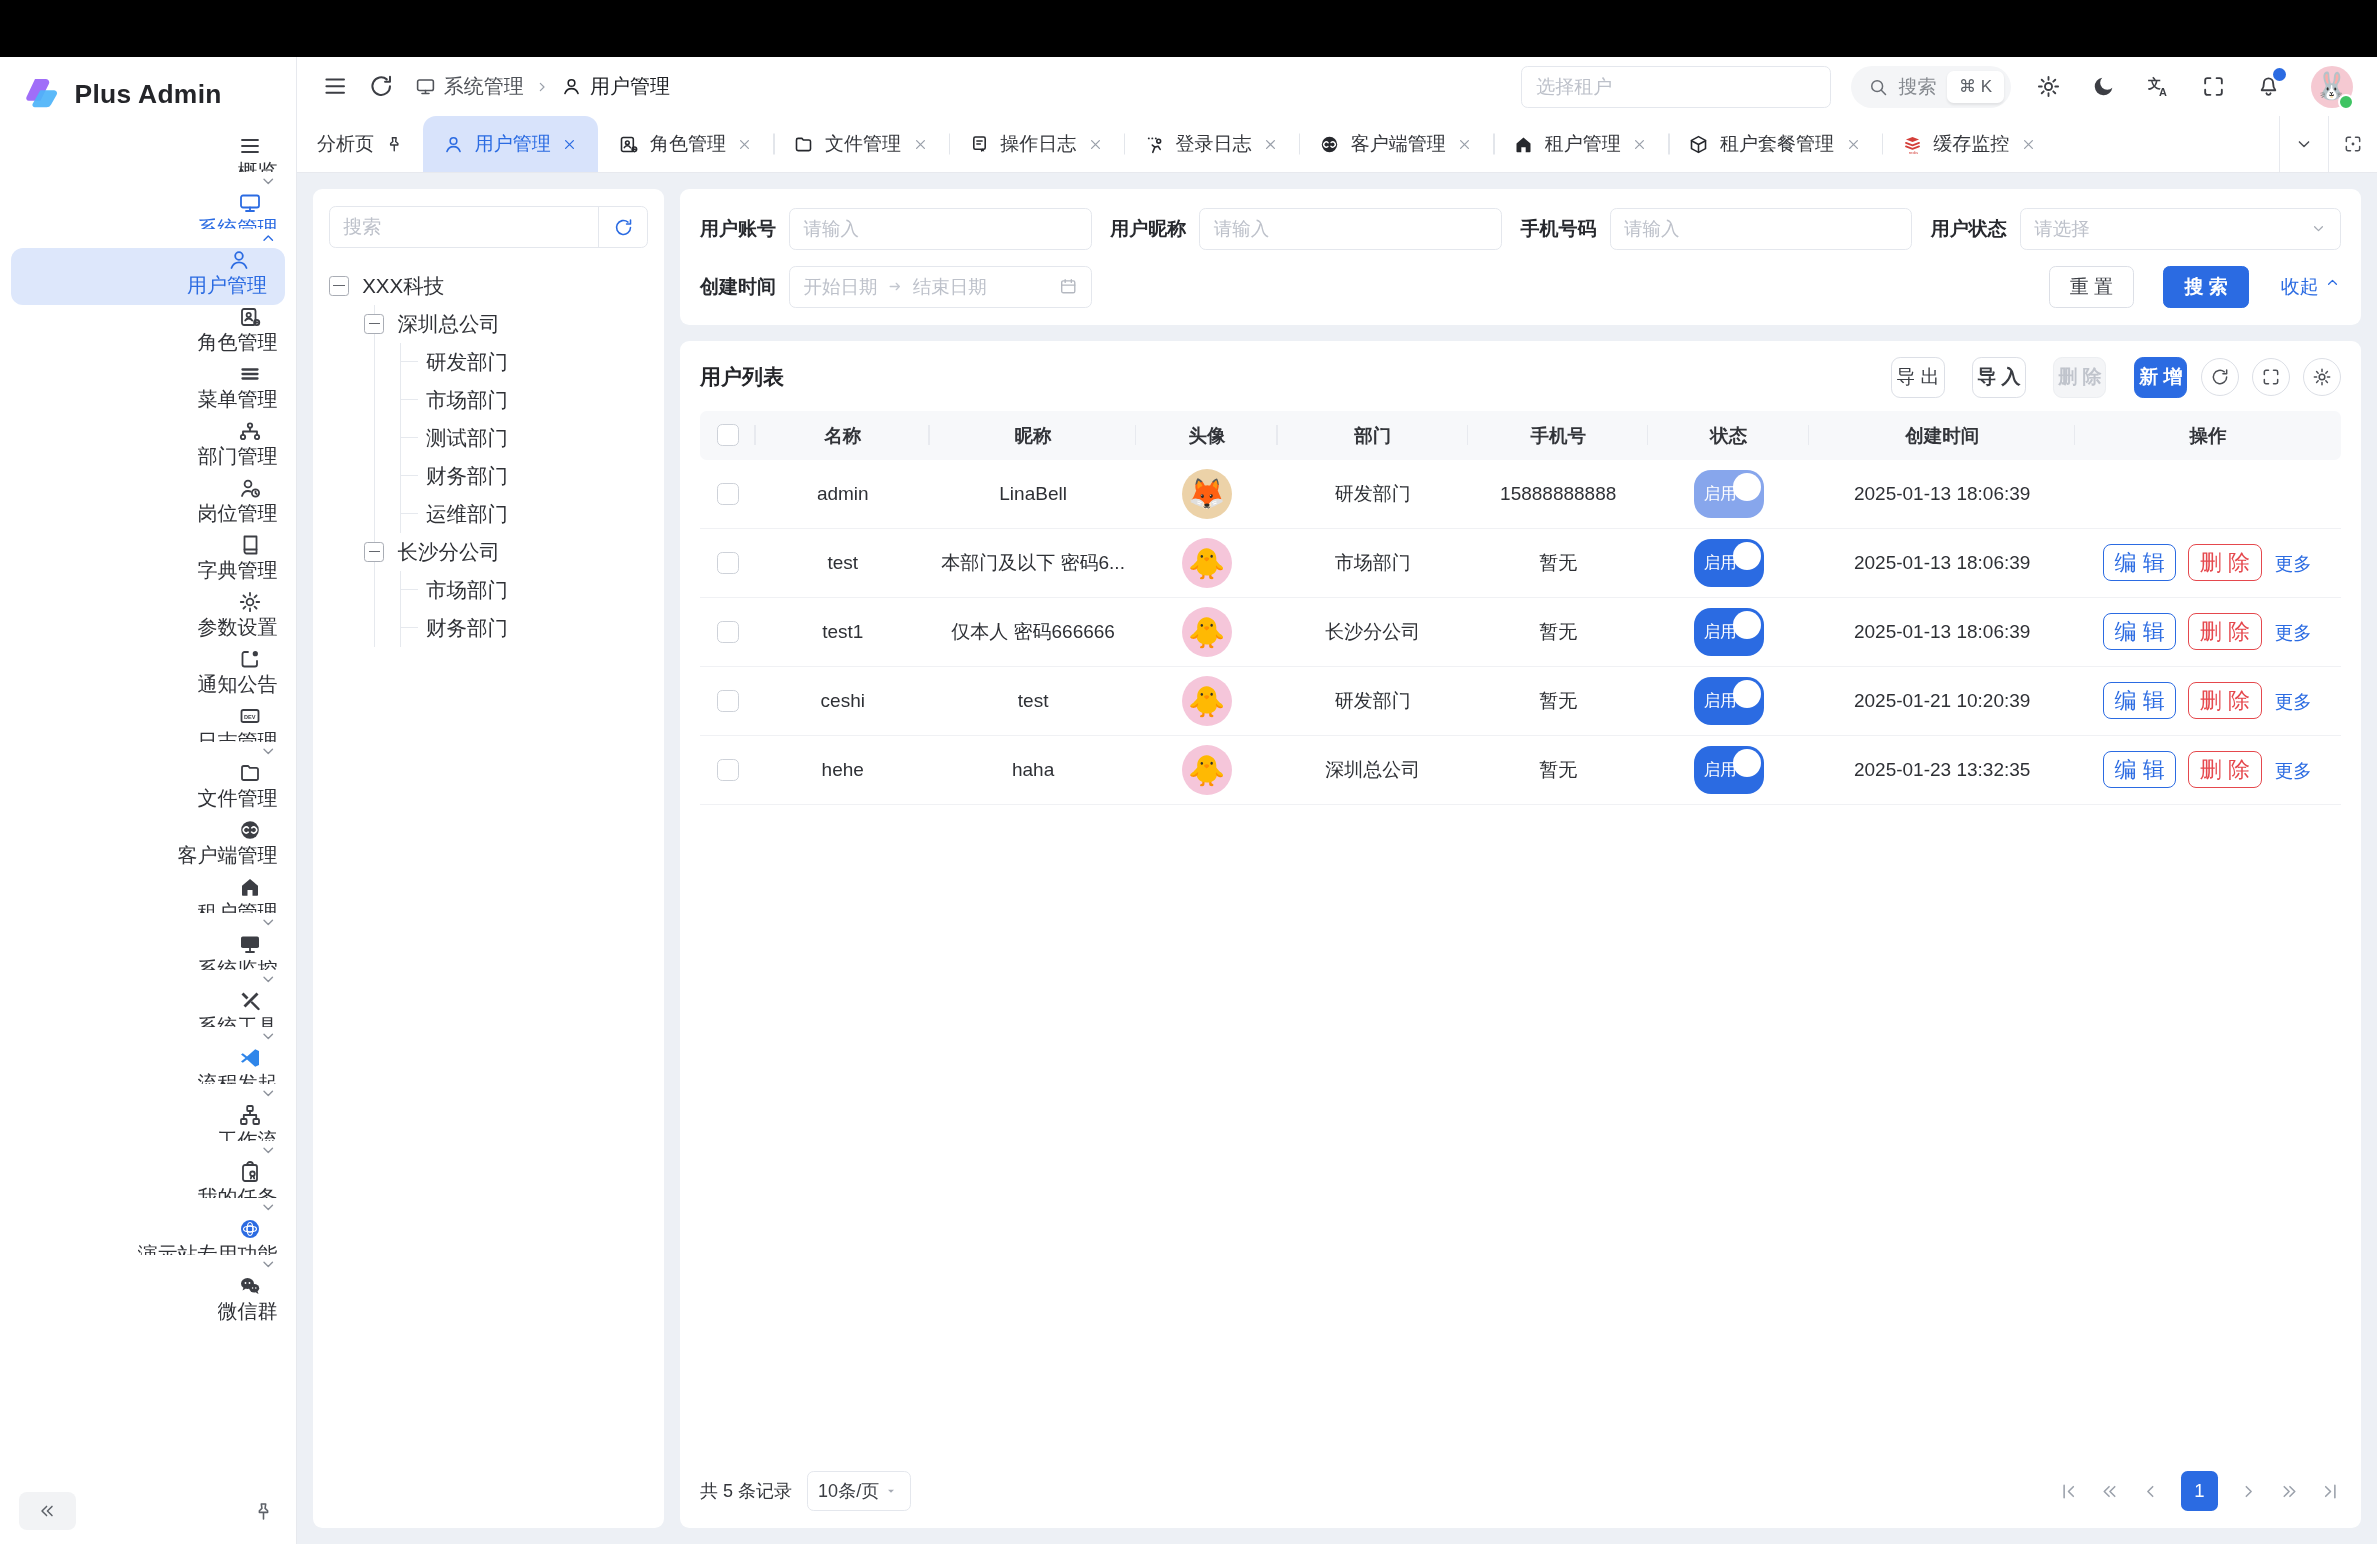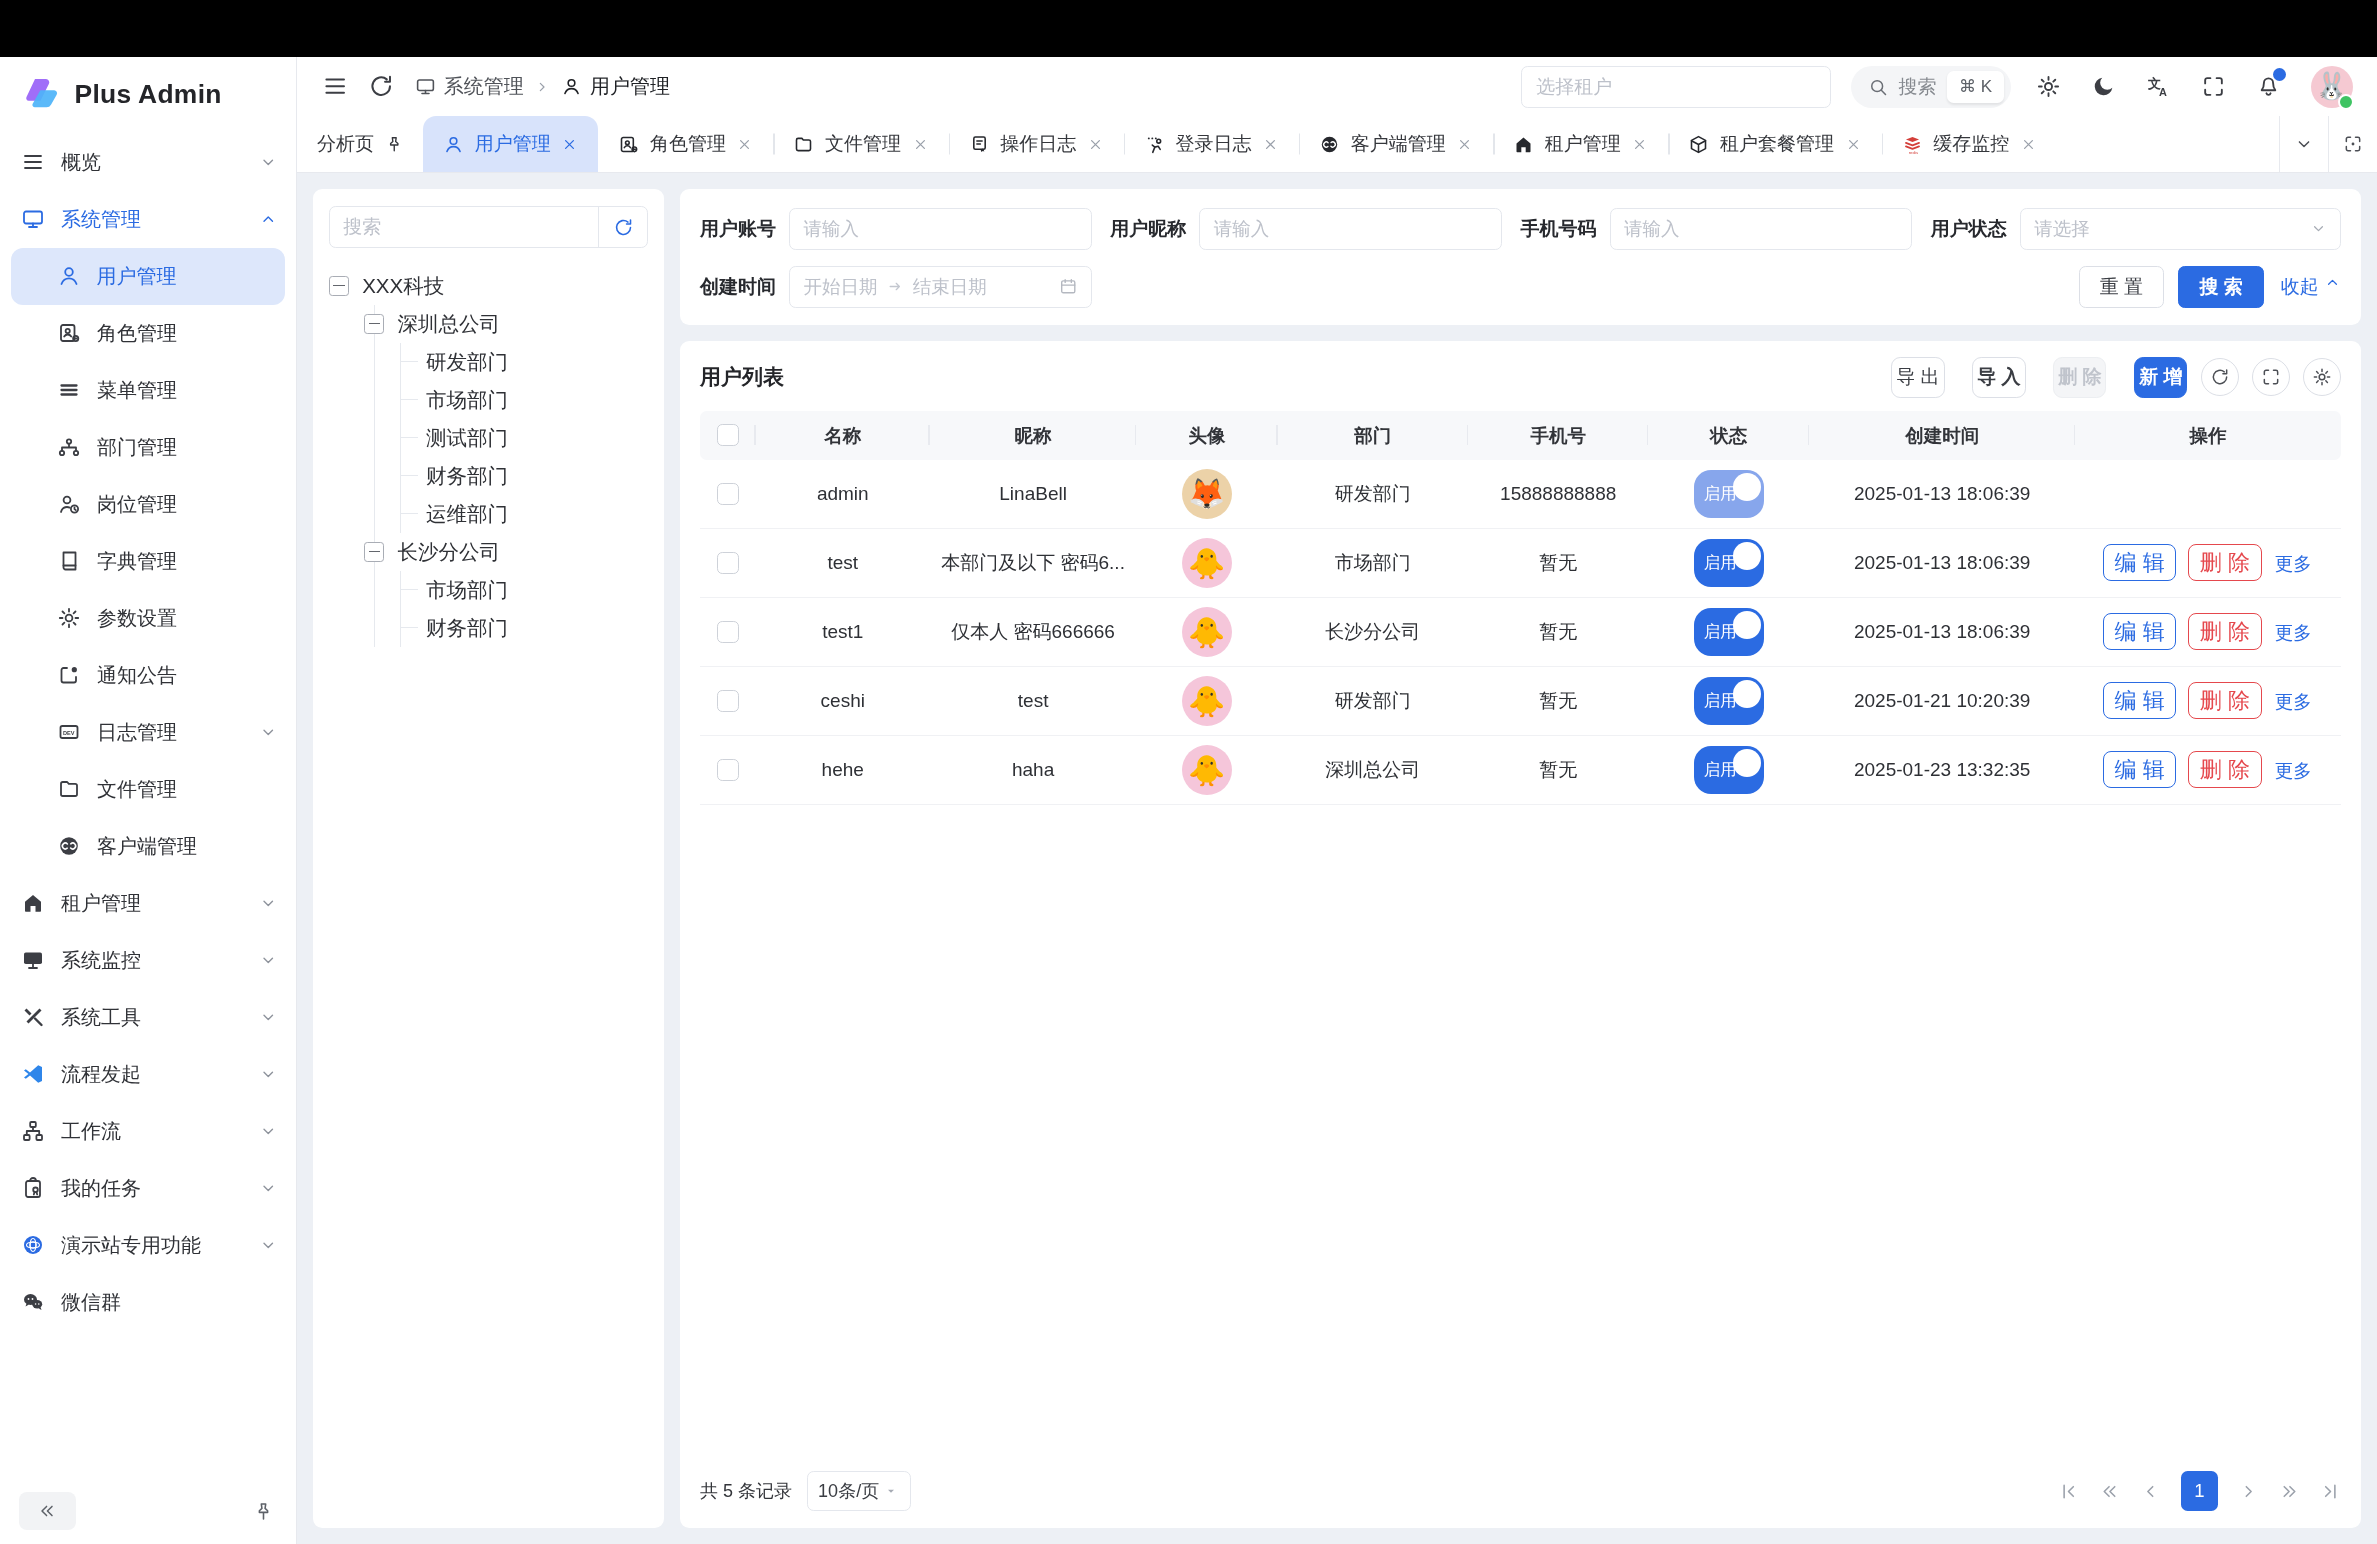--- a/index.html
+++ b/index.html
@@ -12,21 +12,21 @@
   .topbar { height:57px; background:#000; width:100%; }
 
   .app { display:flex; height:1487px; }
 
   
   .sidebar { width:297px; background:#fff; border-right:0.7px solid #e7e9ee; display:flex; flex-direction:column; flex:none; }
   .logo-row { display:flex; align-items:center; gap:14.5px; padding:17px 6.6px 13.2px 20px; }
   .logo-mark { width:40px; height:40px; }
   .logo-title { font-size:26.4px; font-weight:700; color:#242529; letter-spacing:0.3px; }
   .menu { flex:1; padding-top:6.6px; overflow:hidden; }
-  .menu-item { height:57px; display:flex; align-items:center; padding:0 18.5px 0 21px; font-size:20px; color:#303237; cursor:pointer; }
+  .menu-item { height:57px; display:flex; align-items:flex-end; padding:0 18.5px 0 21px; font-size:20px; color:#303237; cursor:pointer;flex-direction:column; }
   .menu-item .mi-icon { width:24px; height:24px; margin-right:16px; color:#3c3e44; }
   .menu-item .mi-label { flex:1; white-space:nowrap; overflow:hidden; }
   .menu-item .mi-chevron { width:18.5px; height:18.5px; color:#8e939c; }
   .menu-item.blue, .menu-item.blue .mi-icon, .menu-item.blue .mi-chevron { color:#2b6be2; }
   .submenu-item { padding-left:57px; }
   .submenu-item.active { background:#dde7fb; border-radius:12px; margin:0 10.6px; padding-left:46px; color:#2b6be2; }
   .submenu-item.active .mi-icon { color:#2b6be2; }
   .sidebar-footer { height:66px; display:flex; align-items:center; justify-content:space-between; padding:0 18.5px; }
   .collapse-btn { width:57px; height:38px; background:#f2f3f5; border-radius:8px; display:flex; align-items:center; justify-content:center; color:#5d6168; }
   .collapse-btn .i { width:20px; height:20px; }
@@ -95,21 +95,21 @@
   .filter-row { display:flex; align-items:center; }
   .filter-row + .filter-row { margin-top:16px; }
   .f-group { display:flex; align-items:center; width:25%; padding-right:18.5px; }
   .f-label { font-size:19px; font-weight:700; color:#27292e; white-space:nowrap; margin-right:13.2px; }
   .f-input { flex:1; height:42px; border:1.3px solid #e4e7ed; border-radius:6.6px; display:flex; align-items:center; padding:0 13.2px; font-size:18.5px; color:#bdc1ca; }
   .f-select { justify-content:space-between; }
   .f-select .i { width:17px; height:17px; color:#a6abb4; }
   .daterange { gap:9.2px; }
   .daterange .dr-arrow { width:17px; height:17px; color:#c3c7cf; }
   .daterange .dr-cal { width:18.5px; height:18.5px; color:#b4b8c0; margin-left:auto; }
-  .filter-btns { margin-left:auto; display:flex; align-items:center; }
+  .filter-btns { margin-left:auto; display:flex; align-items:center;gap:15px; }
   .btn { height:42px; border-radius:6.6px; display:inline-flex; align-items:center; justify-content:center; padding:0 20px; font-size:19px; border:1.3px solid #dcdfe6; background:#fff; color:#3a3d43; cursor:pointer; white-space:nowrap; }
   .btn.primary { background:#2b6be2; border-color:#2b6be2; color:#fff; }
   .btn + .btn { margin-left:14.5px;font-weight:bold; }
   .collapse-link { color:#2b6be2; font-size:19px; display:inline-flex; align-items:flex-start; gap:5.3px; margin-left:17px; cursor:pointer; }
   .collapse-link .i { width:17px; height:17px; }
 
   
   .table-card { flex:1; padding:16px 20px 17px; display:flex; flex-direction:column; min-height:0; }
   .table-toolbar { display:flex; align-items:center; margin-bottom:13.2px; flex:none;gap:28px; }
   .table-title { font-size:21px; font-weight:700; color:#242529; }

